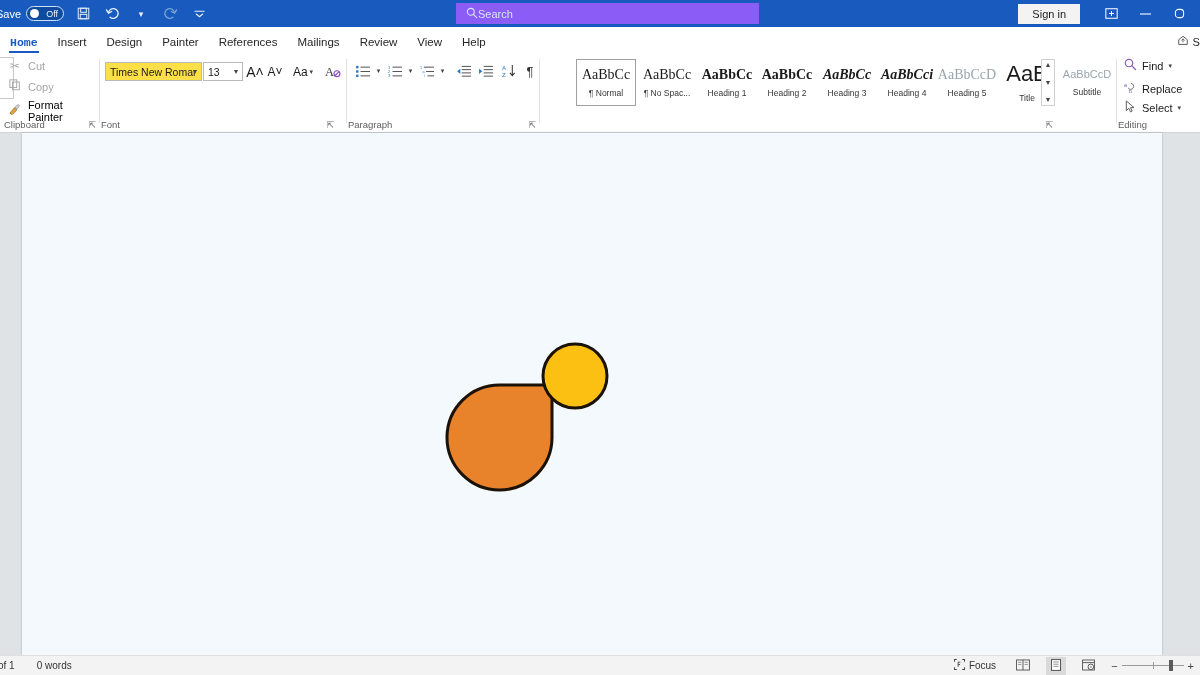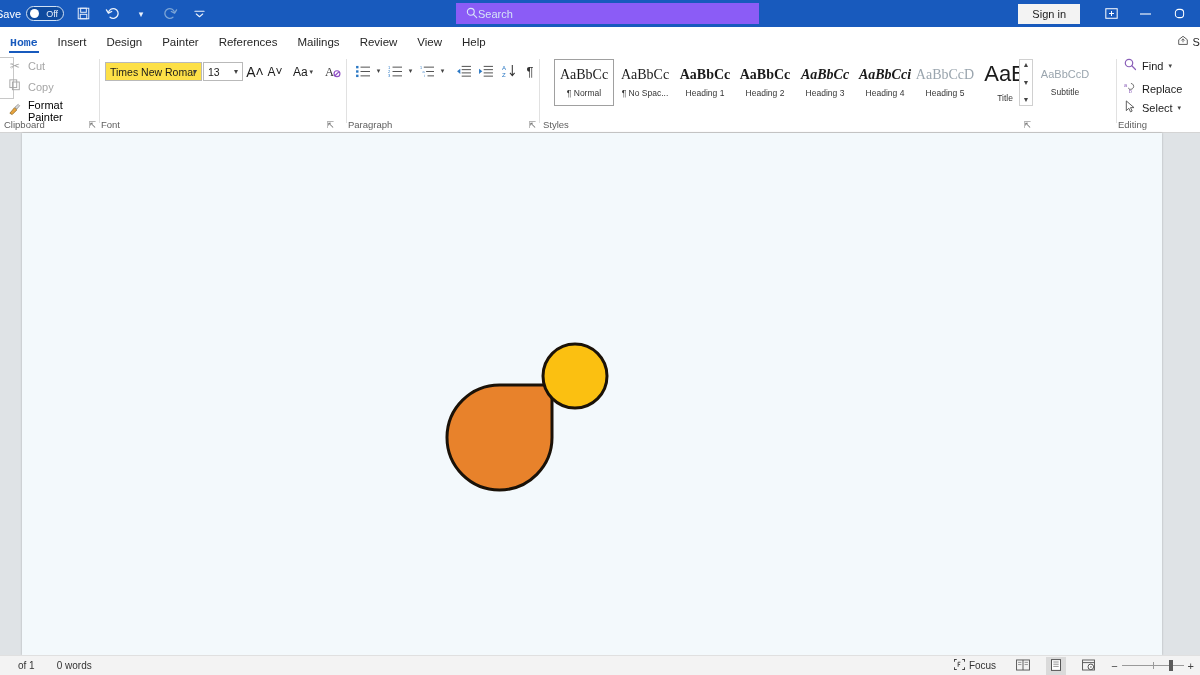--- a/index.html
+++ b/index.html
@@ -122,21 +122,21 @@
   #g-paragraph{ left:348px; width:192px; }
   .pbtn{
     position:absolute; display:flex; align-items:center; justify-content:center;
     height:20px; font-size:12px; color:#2b579a; cursor:pointer;
   }
   .pbtn.dark{ color:#333; }
   .pbtn .dd{ font-size:7px; margin-left:1px; color:#444; }
   .pbtn.sel{ background:#d4d4d4; border:1px solid #b0b0b0; }
 
   
-  #g-styles{ left:543px; width:492px; }
+  #g-styles{ left:565px; width:492px; }
   .style-card{
     position:absolute; top:6px; width:60px; height:47px;
     display:flex; flex-direction:column; align-items:center; justify-content:center;
     cursor:pointer; background:#fff;
   }
   .style-card.sel{ border:1px solid #a0a0a0; background:#fff; }
   .sc-prev{ font-family:"Liberation Serif", serif; font-size:14px; color:#1b1b1b; line-height:1.1; }
   .sc-name{ font-size:8.5px; color:#353535; margin-top:6px; white-space:nowrap; }
   #styles-scroll{
     position:absolute; right:2px; top:6px; width:14px; height:47px;
@@ -163,21 +163,21 @@
     background:#f3f9fc; box-shadow:0 0 2px rgba(0,0,0,.25);
   }
   #canvas-shapes{ position:absolute; left:0; top:0; width:1140px; height:522px; }
 
   
   #statusbar{
     position:absolute; left:0; top:655px; width:1200px; height:20px;
     background:#f3f3f3; border-top:1px solid #e0e0e0;
     display:flex; align-items:center; font-size:10px; color:#333;
   }
-  .sb-left{ display:flex; align-items:center; gap:22px; padding-left:0px;margin-left:20px; }
+  .sb-left{ display:flex; align-items:center; gap:22px; padding-left:0px; }
   .sb-right{ position:absolute; right:6px; display:flex; align-items:center; gap:12px; }
   .sb-btn{ display:flex; align-items:center; gap:4px; cursor:pointer; padding:2px 4px; }
   .sb-btn.sel{ background:#dadada; }
   #zoomslider{ display:flex; align-items:center; gap:4px; }
   .zs-track{ position:relative; width:62px; height:1px; background:#9a9a9a; }
   .zs-mid{ position:absolute; left:50%; top:-3px; width:1px; height:7px; background:#9a9a9a; }
   .zs-knob{ position:absolute; left:47px; top:-5px; width:4px; height:11px; background:#5a5a5a; }
   .zs-sign{ font-size:11px; color:#444; cursor:pointer; }
 </style>
 </head>
@@ -539,21 +539,20 @@
     </div>
     <div class="style-card" style="left:492px;">
       <span class="sc-prev" style="color:#9aa5ae; font-family:'Liberation Sans',sans-serif; font-size:11px;">AaBbCcD</span>
       <span class="sc-name">Subtitle</span>
     </div>
     <div id="styles-scroll">
       <div>▲</div>
       <div>▼</div>
       <div>▼</div>
     </div>
-    <div class="group-label">Styles</div>
     <div class="dialog-launcher">⇱</div>
   </div>
   <div class="group-sep" style="left:1116px;"></div>
 
   <div class="group" id="g-editing">
     <div class="ed-item" style="top:5px;">
       <span>
         <svg width="13" height="13" viewBox="0 0 14 14">
             <circle cx="5.4" cy="5.4" r="4" fill="none" stroke="#8a5fb8" stroke-width="1.3"></circle>
             <line x1="8.4" y1="8.4" x2="12.4" y2="12.4" stroke="#8a5fb8" stroke-width="1.3" stroke-linecap="round"></line>

